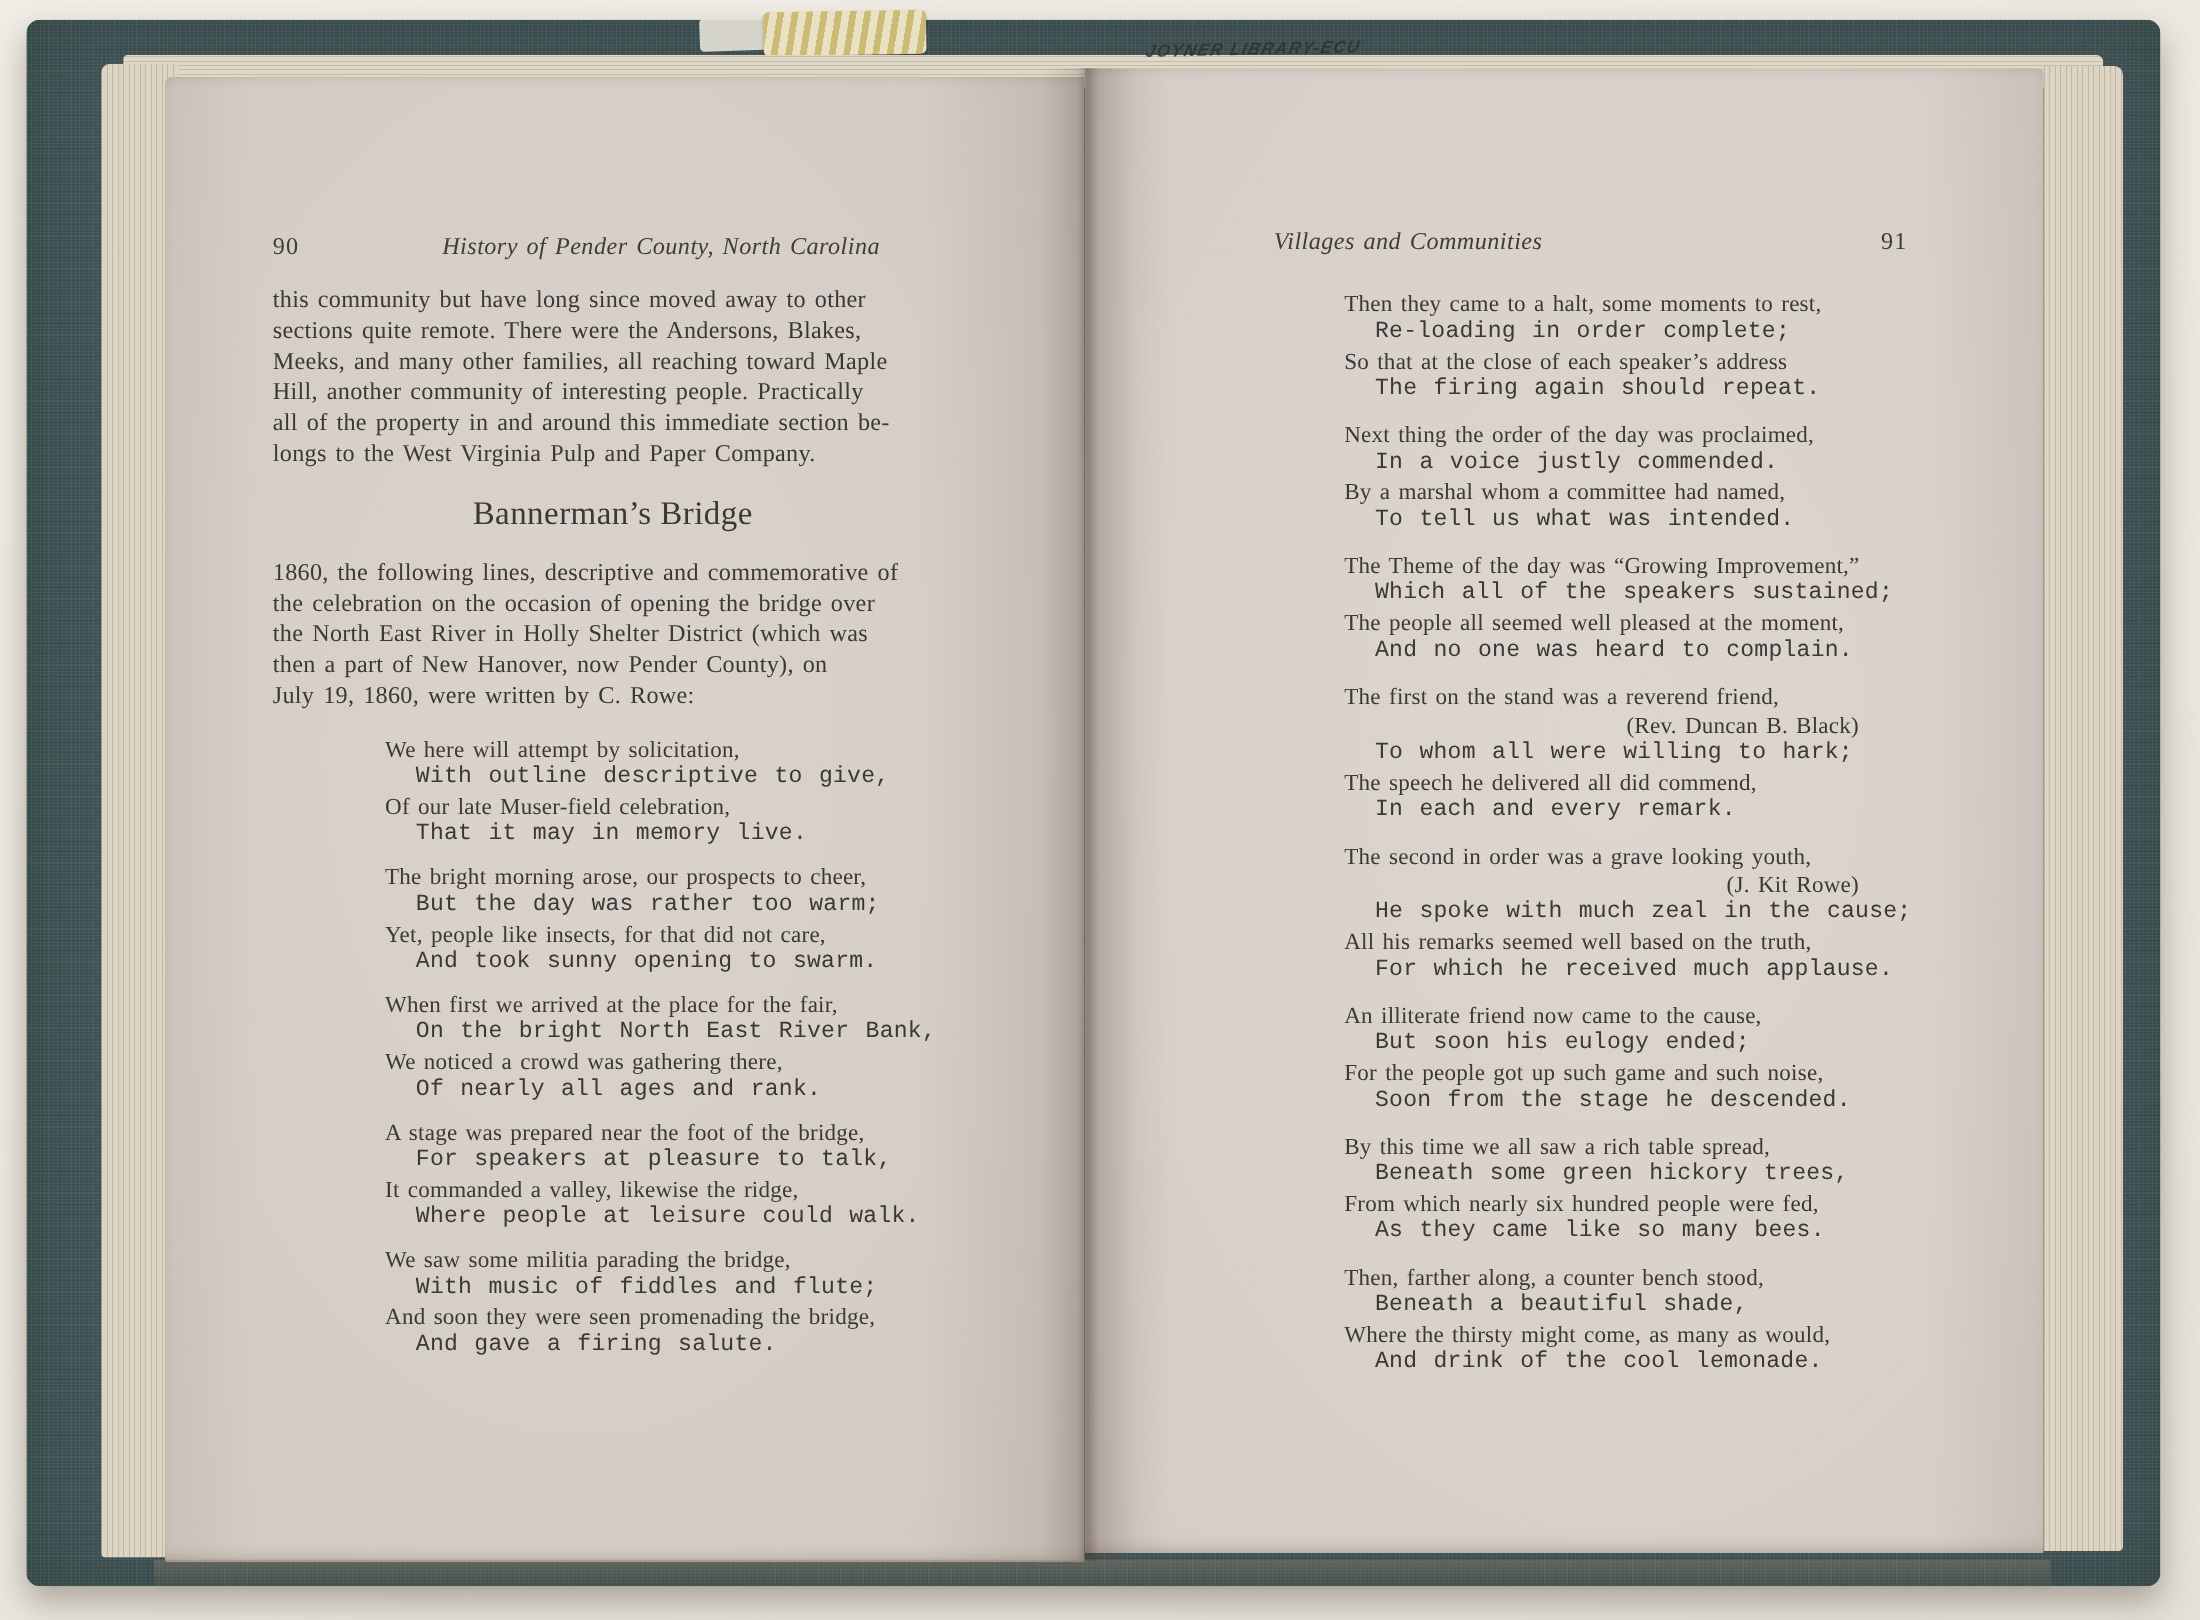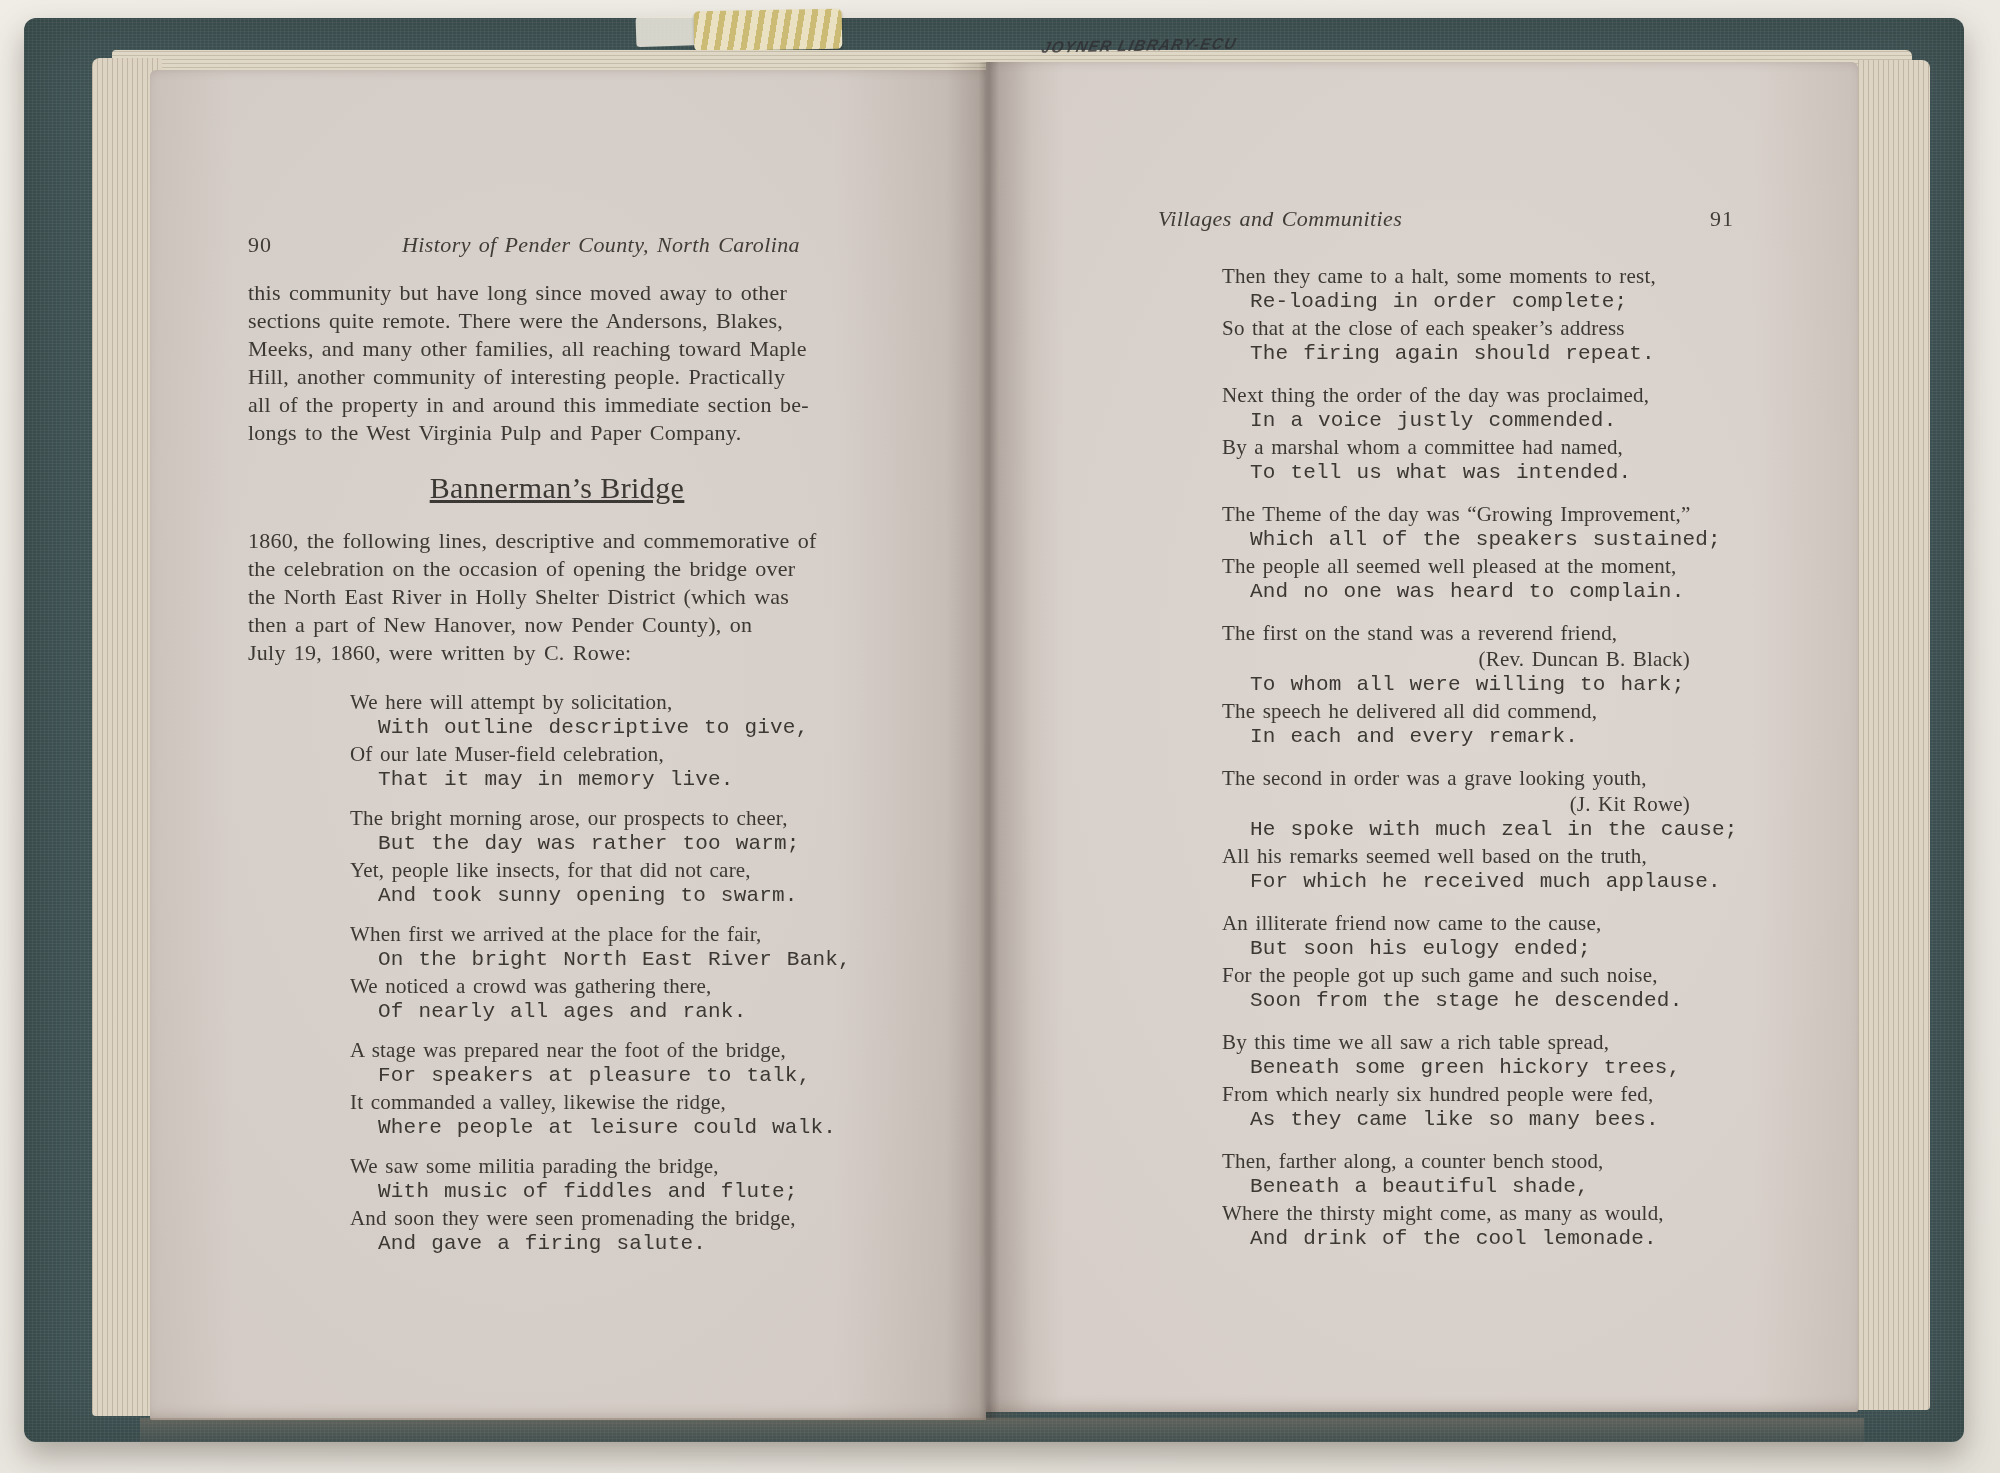--- a/index.html
+++ b/index.html
@@ -78,40 +78,40 @@
     position:absolute;left:946px;top:62px;width:86px;height:1358px;
     background:linear-gradient(90deg, transparent 0%, rgba(95,78,68,.18) 38%, rgba(62,50,44,.38) 50%, rgba(95,78,68,.16) 62%, transparent 100%);
     pointer-events:none;
   }
   .bottom-shadow{
     position:absolute;left:140px;top:1418px;width:1724px;height:30px;
     background:linear-gradient(180deg, rgba(140,125,108,.45), rgba(140,125,108,0));
     border-radius:0 0 6px 6px;pointer-events:none;
   }
   .content{position:absolute;}
-  .content-left{left:98px;top:140px;width:618px;margin-top:21px;}
+  .content-left{left:98px;top:140px;width:618px;}
   .content-right{left:172px;top:143px;width:612px;}
   .running-head{
     position:relative;font-style:italic;font-size:22px;line-height:28px;
     letter-spacing:.4px;word-spacing:2px;color:#403c36;
   }
   .running-head .pagenum{font-style:normal;letter-spacing:1px;}
   .rh-left{display:flex;}
   .rh-left .pagenum{flex:0 0 88px;}
   .rh-left .head-title{flex:1;text-align:center;}
   .rh-right{padding-right:80px;}
   .rh-right .pagenum{position:absolute;right:36px;top:0;font-style:normal;}
   .para{margin-top:20px;}
   .para .line{
     font-size:22px;line-height:28px;letter-spacing:.25px;word-spacing:2.4px;
     white-space:nowrap;
   }
   .section-heading{
     margin:22px 0 18px 0;font-size:30px;font-weight:normal;line-height:38px;
-    text-align:center;letter-spacing:.4px;text-decoration:underline;
+    text-align:center;letter-spacing:.4px;
   }
   .poem{margin-top:22px;}
   .poem-left{margin-left:102px;}
   .poem-right{margin-left:64px;margin-top:30px;}
   .poem .line{
     font-size:21px;line-height:26px;letter-spacing:.2px;word-spacing:2px;
     white-space:nowrap;
   }
   .stanza-l{margin-bottom:12px;}
   .stanza-r{margin-bottom:15px;}

